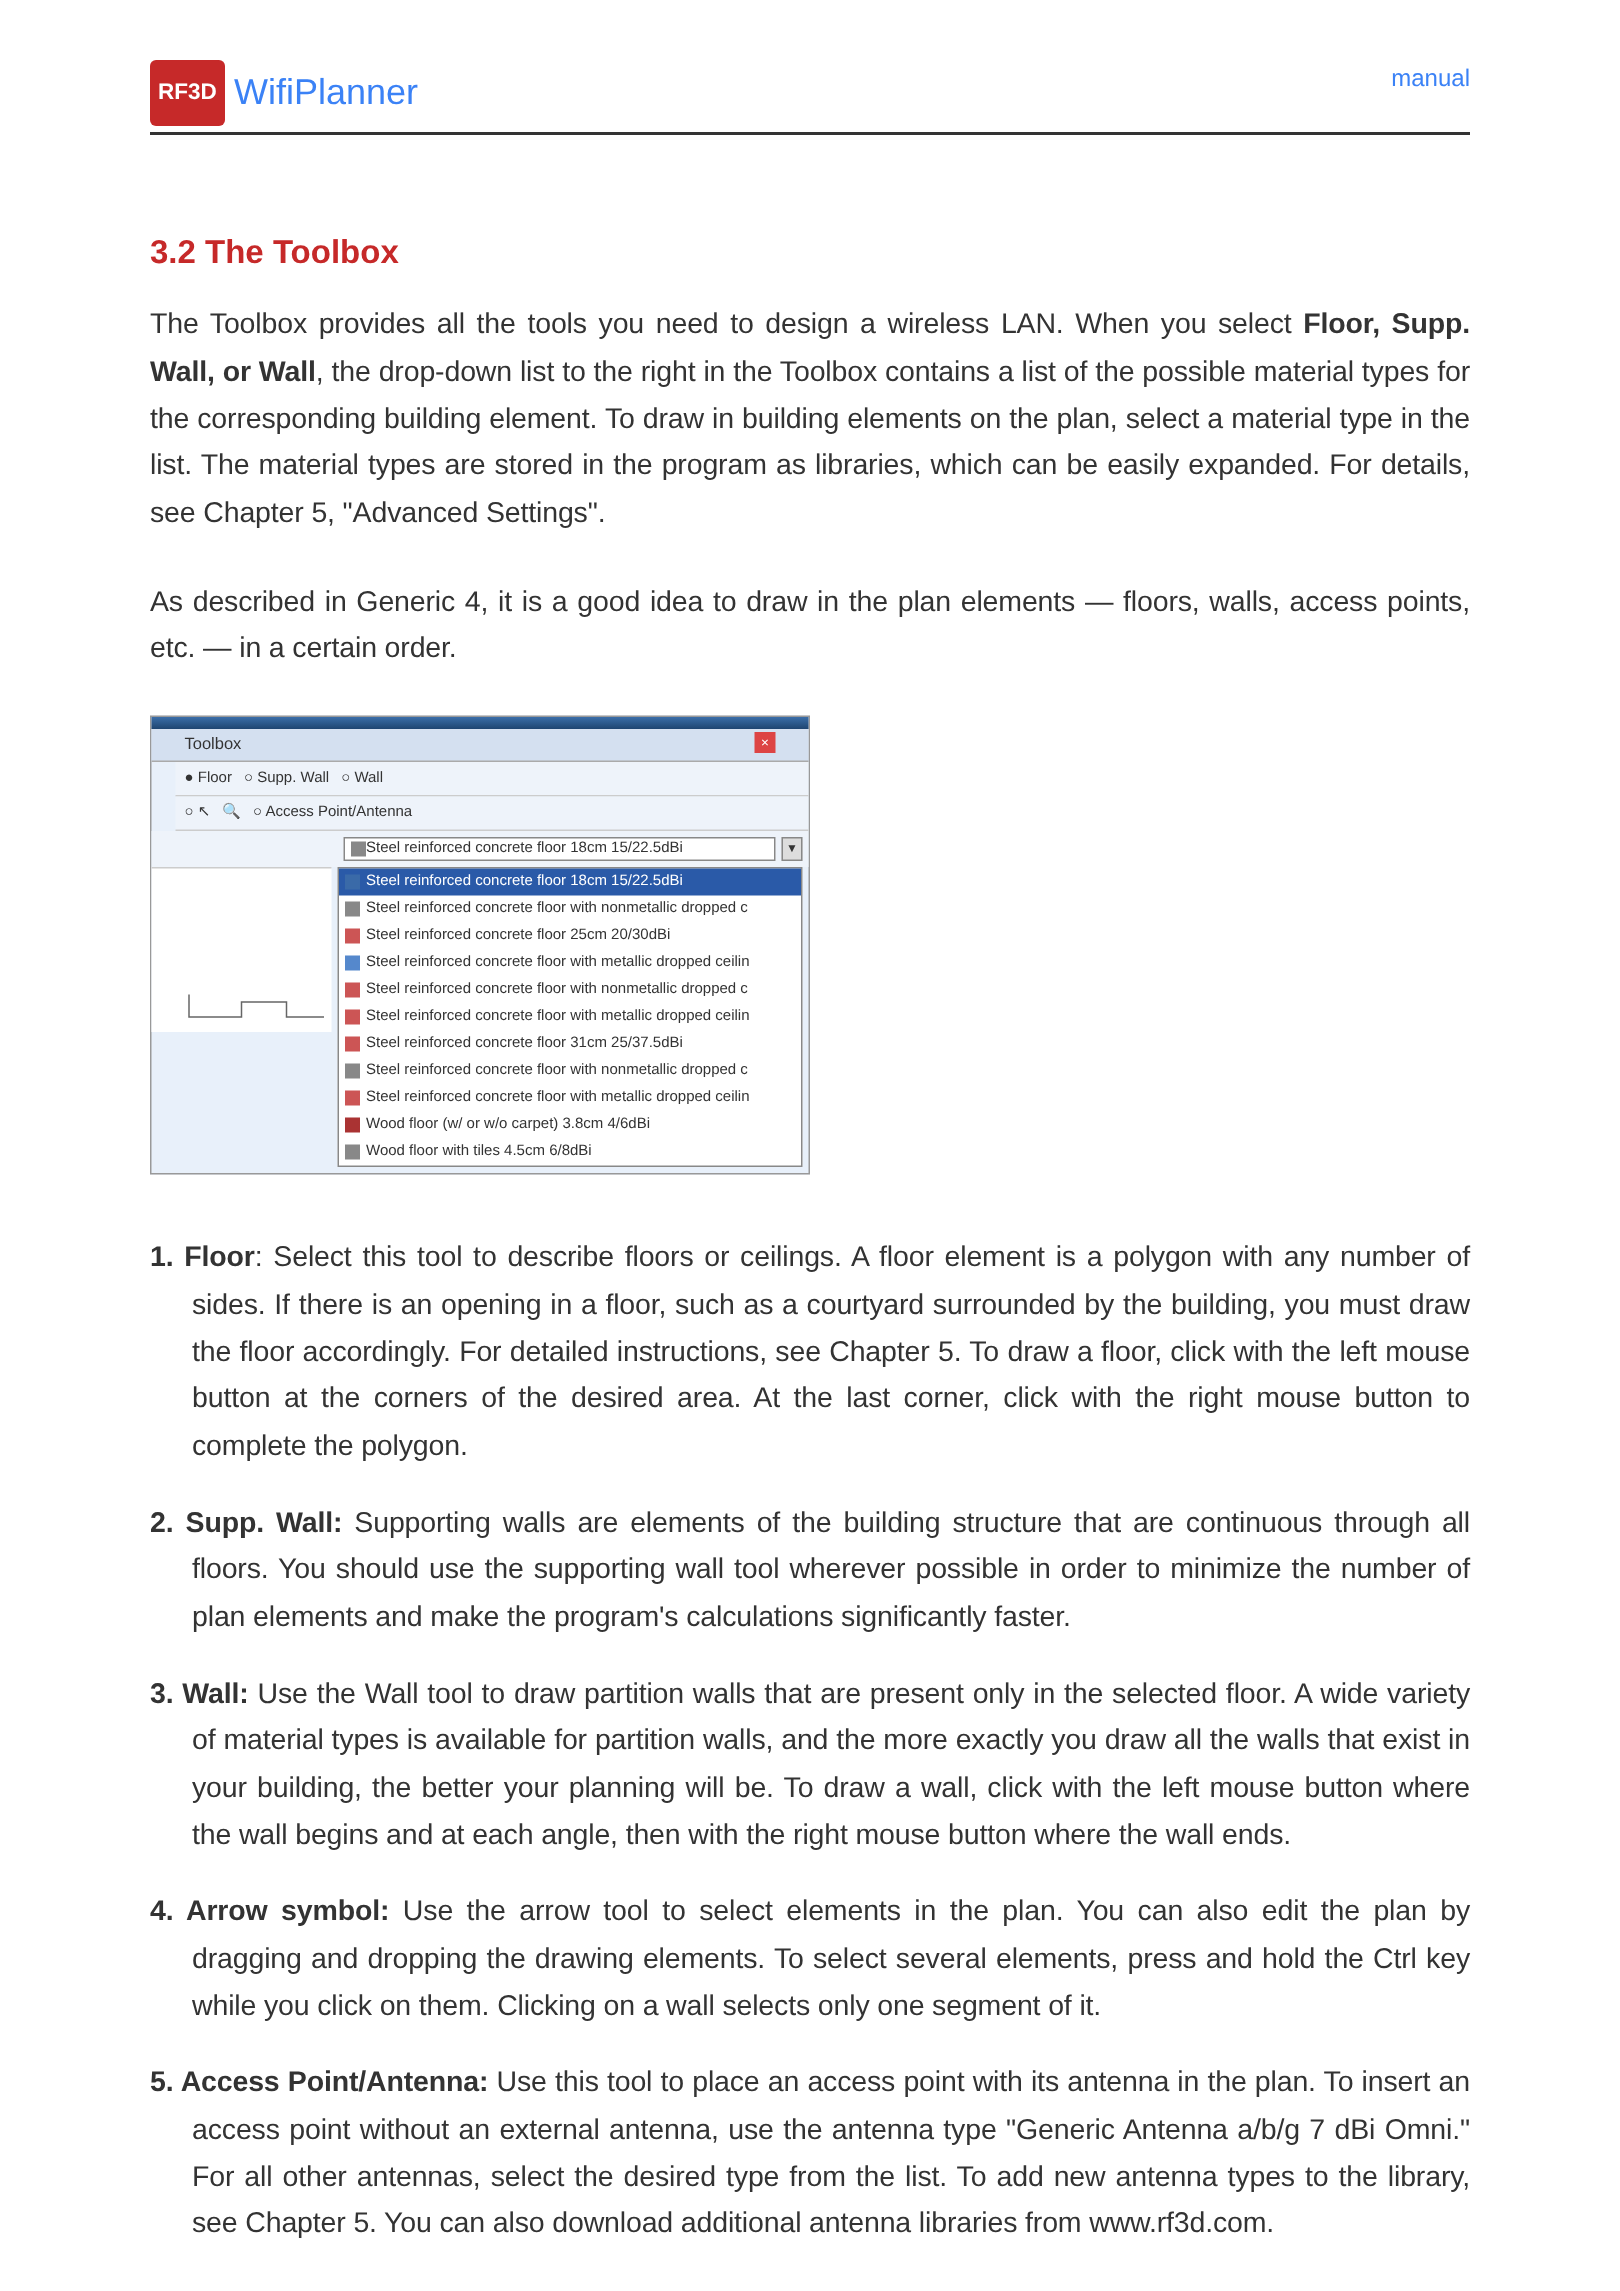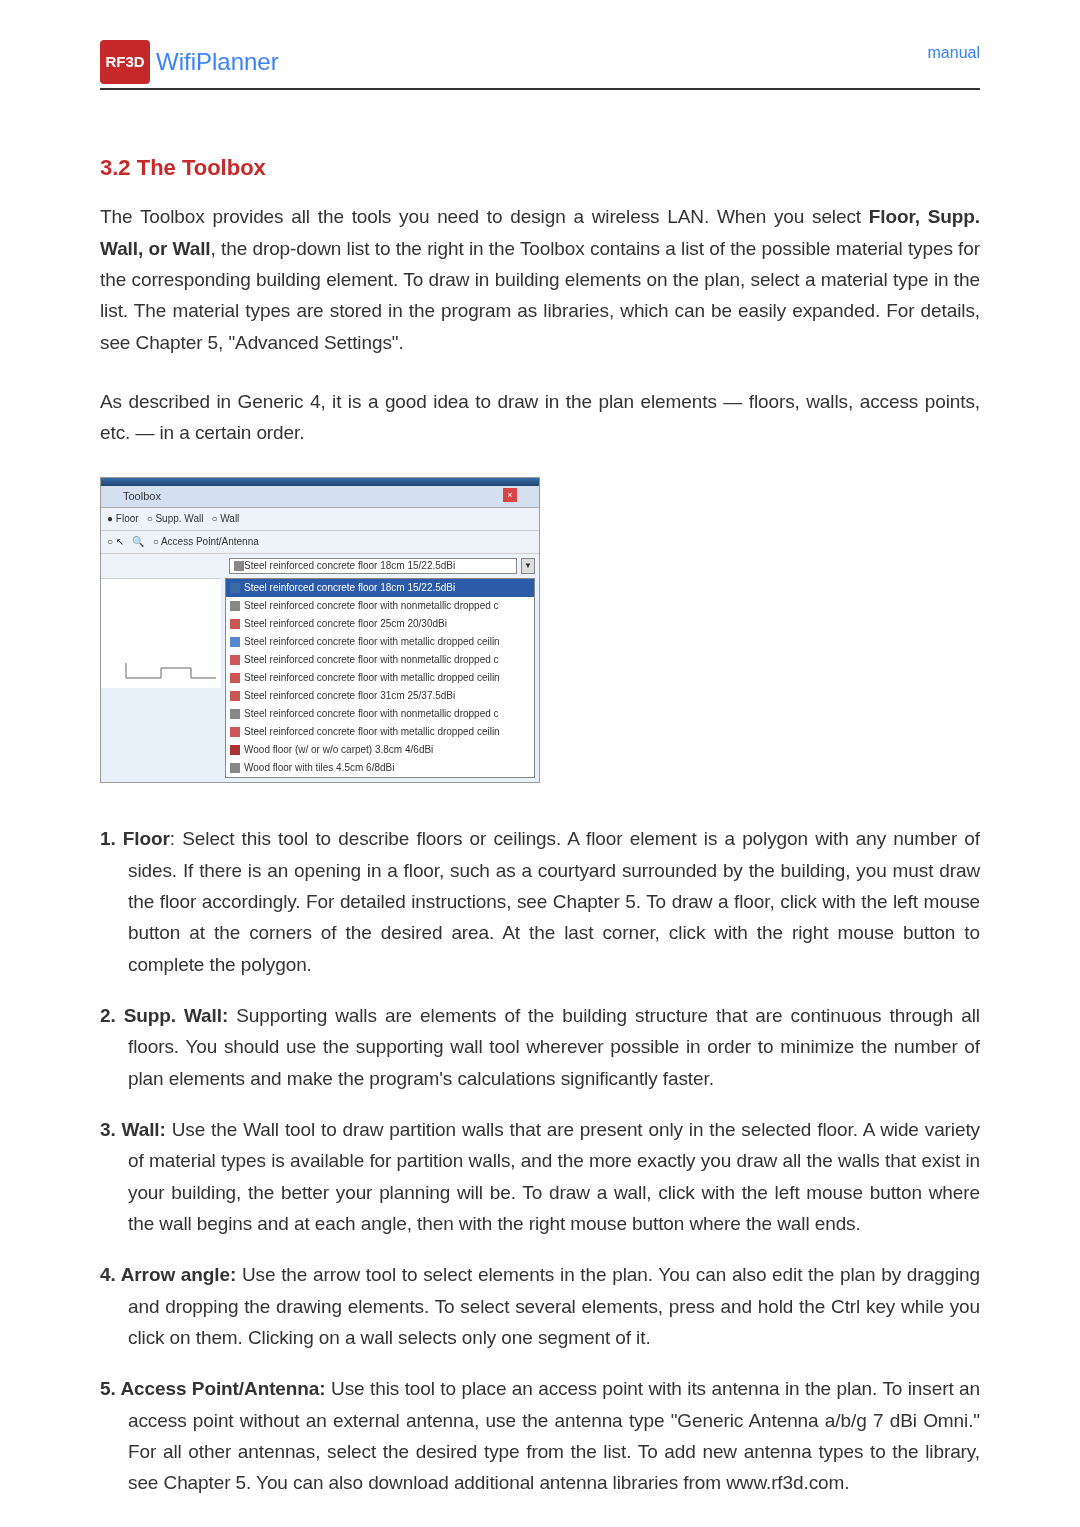--- a/index.html
+++ b/index.html
@@ -99,20 +99,21 @@
       line-height: 14px;
       font-size: 9px;
     }
     .radio-row {
       display: flex;
       padding: 3px 6px;
       gap: 8px;
       font-size: 10px;
       background: #eef3fa;
       border-bottom: 1px solid #ccc;
+      margin-left: 16px;
     }
     .dropdown-row {
       display: flex;
       padding: 4px;
       background: #eef3fa;
       gap: 4px;
     }
     .dropdown-select {
       border: 1px solid #888;
       background: #fff;
@@ -289,18 +290,18 @@
               <span>Wood floor with tiles 4.5cm 6/8dBi</span>
             </div>
           </div>
       </div>
     </div>
 
     <ol class="numbered-list" id="numbered-list">
     <li><span class="num">1. </span><span class="item-title">Floor</span>: <span>Select this tool to describe floors or ceilings. A floor element is a polygon with any number of sides. If there is an opening in a floor, such as a courtyard surrounded by the building, you must draw the floor accordingly. For detailed instructions, see Chapter 5. To draw a floor, click with the left mouse button at the corners of the desired area. At the last corner, click with the right mouse button to complete the polygon.</span></li>
         <li><span class="num">2. </span><span class="item-title">Supp. Wall:</span> <span>Supporting walls are elements of the building structure that are continuous through all floors. You should use the supporting wall tool wherever possible in order to minimize the number of plan elements and make the program's calculations significantly faster.</span></li>
         <li><span class="num">3. </span><span class="item-title">Wall:</span> <span>Use the Wall tool to draw partition walls that are present only in the selected floor. A wide variety of material types is available for partition walls, and the more exactly you draw all the walls that exist in your building, the better your planning will be. To draw a wall, click with the left mouse button where the wall begins and at each angle, then with the right mouse button where the wall ends.</span></li>
-        <li><span class="num">4. </span><span class="item-title">Arrow angle:</span> <span>Use the arrow tool to select elements in the plan. You can also edit the plan by dragging and dropping the drawing elements. To select several elements, press and hold the Ctrl key while you click on them. Clicking on a wall selects only one segment of it.</span></li>
+        <li><span class="num">4. </span><span class="item-title">Arrow symbol:</span> <span>Use the arrow tool to select elements in the plan. You can also edit the plan by dragging and dropping the drawing elements. To select several elements, press and hold the Ctrl key while you click on them. Clicking on a wall selects only one segment of it.</span></li>
         <li><span class="num">5. </span><span class="item-title">Access Point/Antenna:</span> <span>Use this tool to place an access point with its antenna in the plan. To insert an access point without an external antenna, use the antenna type "Generic Antenna a/b/g 7 dBi Omni." For all other antennas, select the desired type from the list. To add new antenna types to the library, see Chapter 5. You can also download additional antenna libraries from www.rf3d.com.</span></li>
       </ol>
   </div>
 
 </div>
 
 </body></html>

